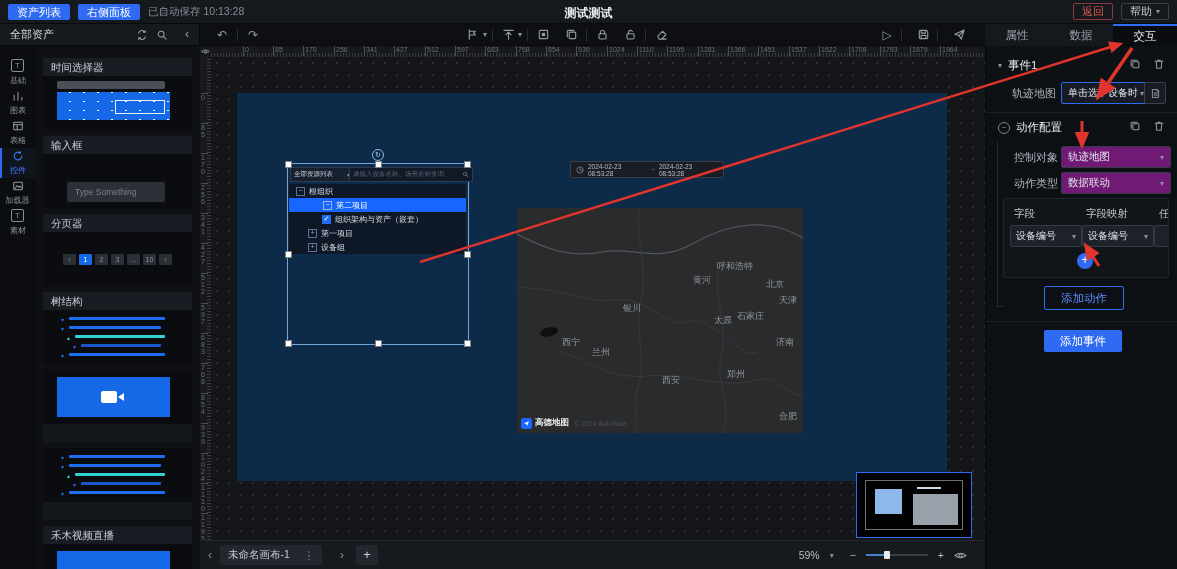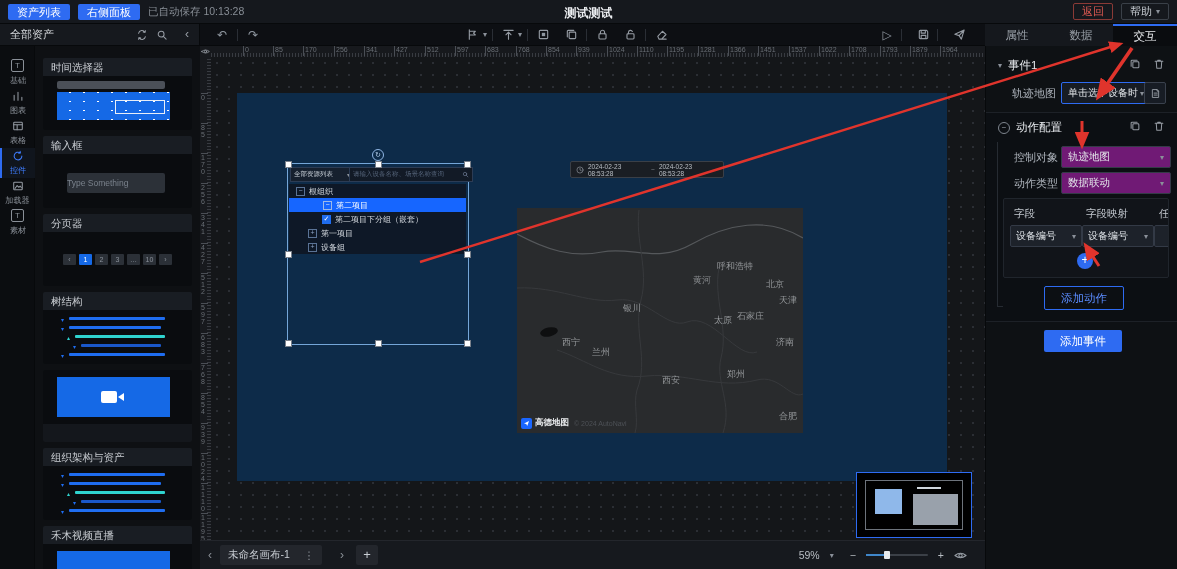--- a/index.html
+++ b/index.html
@@ -253,22 +253,22 @@
         <div class="abs" style="left:14px;top:5px;width:108px;height:8px;background:#4b5058;border-radius:2px;"></div>
         <div class="abs" style="left:14px;top:16px;width:113px;height:28px;background:#1569e6;
              background-image:radial-gradient(#ffffff 1px,transparent 1.2px);background-size:14px 9px;background-position:6px 5px;"></div>
         <div class="abs" style="left:72px;top:24px;width:48px;height:12px;border:1px solid #e8eef8;"></div>
       </div>
     </div>
 
     <div class="card" style="top:90px;">
       <div class="card-title">输入框</div>
       <div class="card-prev">
-        <div class="abs" style="left:24px;top:19px;width:98px;height:20px;background:#2c3138;border-radius:2px;
-             font-size:8.5px;color:#7a828c;line-height:20px;padding-left:0;box-sizing:border-box;">Type Something</div>
+        <div class="abs" style="left:24px;top:28px;width:98px;height:20px;background:#2c3138;border-radius:2px;
+             font-size:8.5px;color:#7a828c;line-height:20px;padding-left:8px;box-sizing:border-box;">Type Something</div>
       </div>
     </div>
 
     <div class="card" style="top:168px;">
       <div class="card-title">分页器</div>
       <div class="card-prev row" style="justify-content:center;">
         <span class="pagerbox">‹</span>
           <span class="pagerbox on">1</span>
           <span class="pagerbox">2</span>
           <span class="pagerbox">3</span>
@@ -298,21 +298,20 @@
       <div class="card-prev">
         <div class="abs" style="left:14px;top:7px;width:113px;height:40px;background:#1569e6;"></div>
         <svg class="abs" width="24" height="14" viewBox="0 0 24 14" style="left:58px;top:20px;">
           <rect x="0" y="1" width="16" height="12" rx="2" fill="#fff"></rect>
             <path d="M17,7 L23,3 V11 Z" fill="#fff"></path>
           </svg>
       </div>
     </div>
 
     <div class="card" style="top:402px;">
-      <div class="card-title">组织架构与资产</div>
       <div class="card-prev">
         <span class="tcaret" style="left:18px;top:7px;">▾</span>
           <div class="treeline" style="left:26px;top:7px;width:96px;"></div>
         <span class="tcaret" style="left:18px;top:16px;">▾</span>
           <div class="treeline" style="left:26px;top:16px;width:92px;"></div>
         <span class="tcaret" style="left:24px;top:25px;color:#2fd3cf;">▴</span>
           <div class="treeline" style="left:32px;top:25px;width:90px;background:#2fd3cf;"></div>
         <span class="tcaret" style="left:30px;top:34px;">▾</span>
           <div class="treeline" style="left:38px;top:34px;width:80px;background:#1a57c9;"></div>
         <span class="tcaret" style="left:18px;top:43px;">▾</span>
@@ -402,21 +401,21 @@
         <div class="wg-row" style="padding-left:7px;">
           <span class="tgl">−</span>
           <span>根组织</span>
         </div>
         <div class="wg-row sel" style="padding-left:34px;">
           <span class="tgl" style="border-color:#9db9e8;color:#dce8fb;">−</span>
           <span style="color:#fff;">第二项目</span>
         </div>
         <div class="wg-row" style="padding-left:33px;">
           <span class="tgl chk">✓</span>
-          <span>第二项目下分组（嵌套）</span>
+          <span>组织架构与资产（嵌套）</span>
         </div>
         <div class="wg-row" style="padding-left:19px;">
           <span class="tgl">+</span>
           <span>第一项目</span>
         </div>
         <div class="wg-row" style="padding-left:19px;">
           <span class="tgl">+</span>
           <span>设备组</span>
         </div>
       </div>

